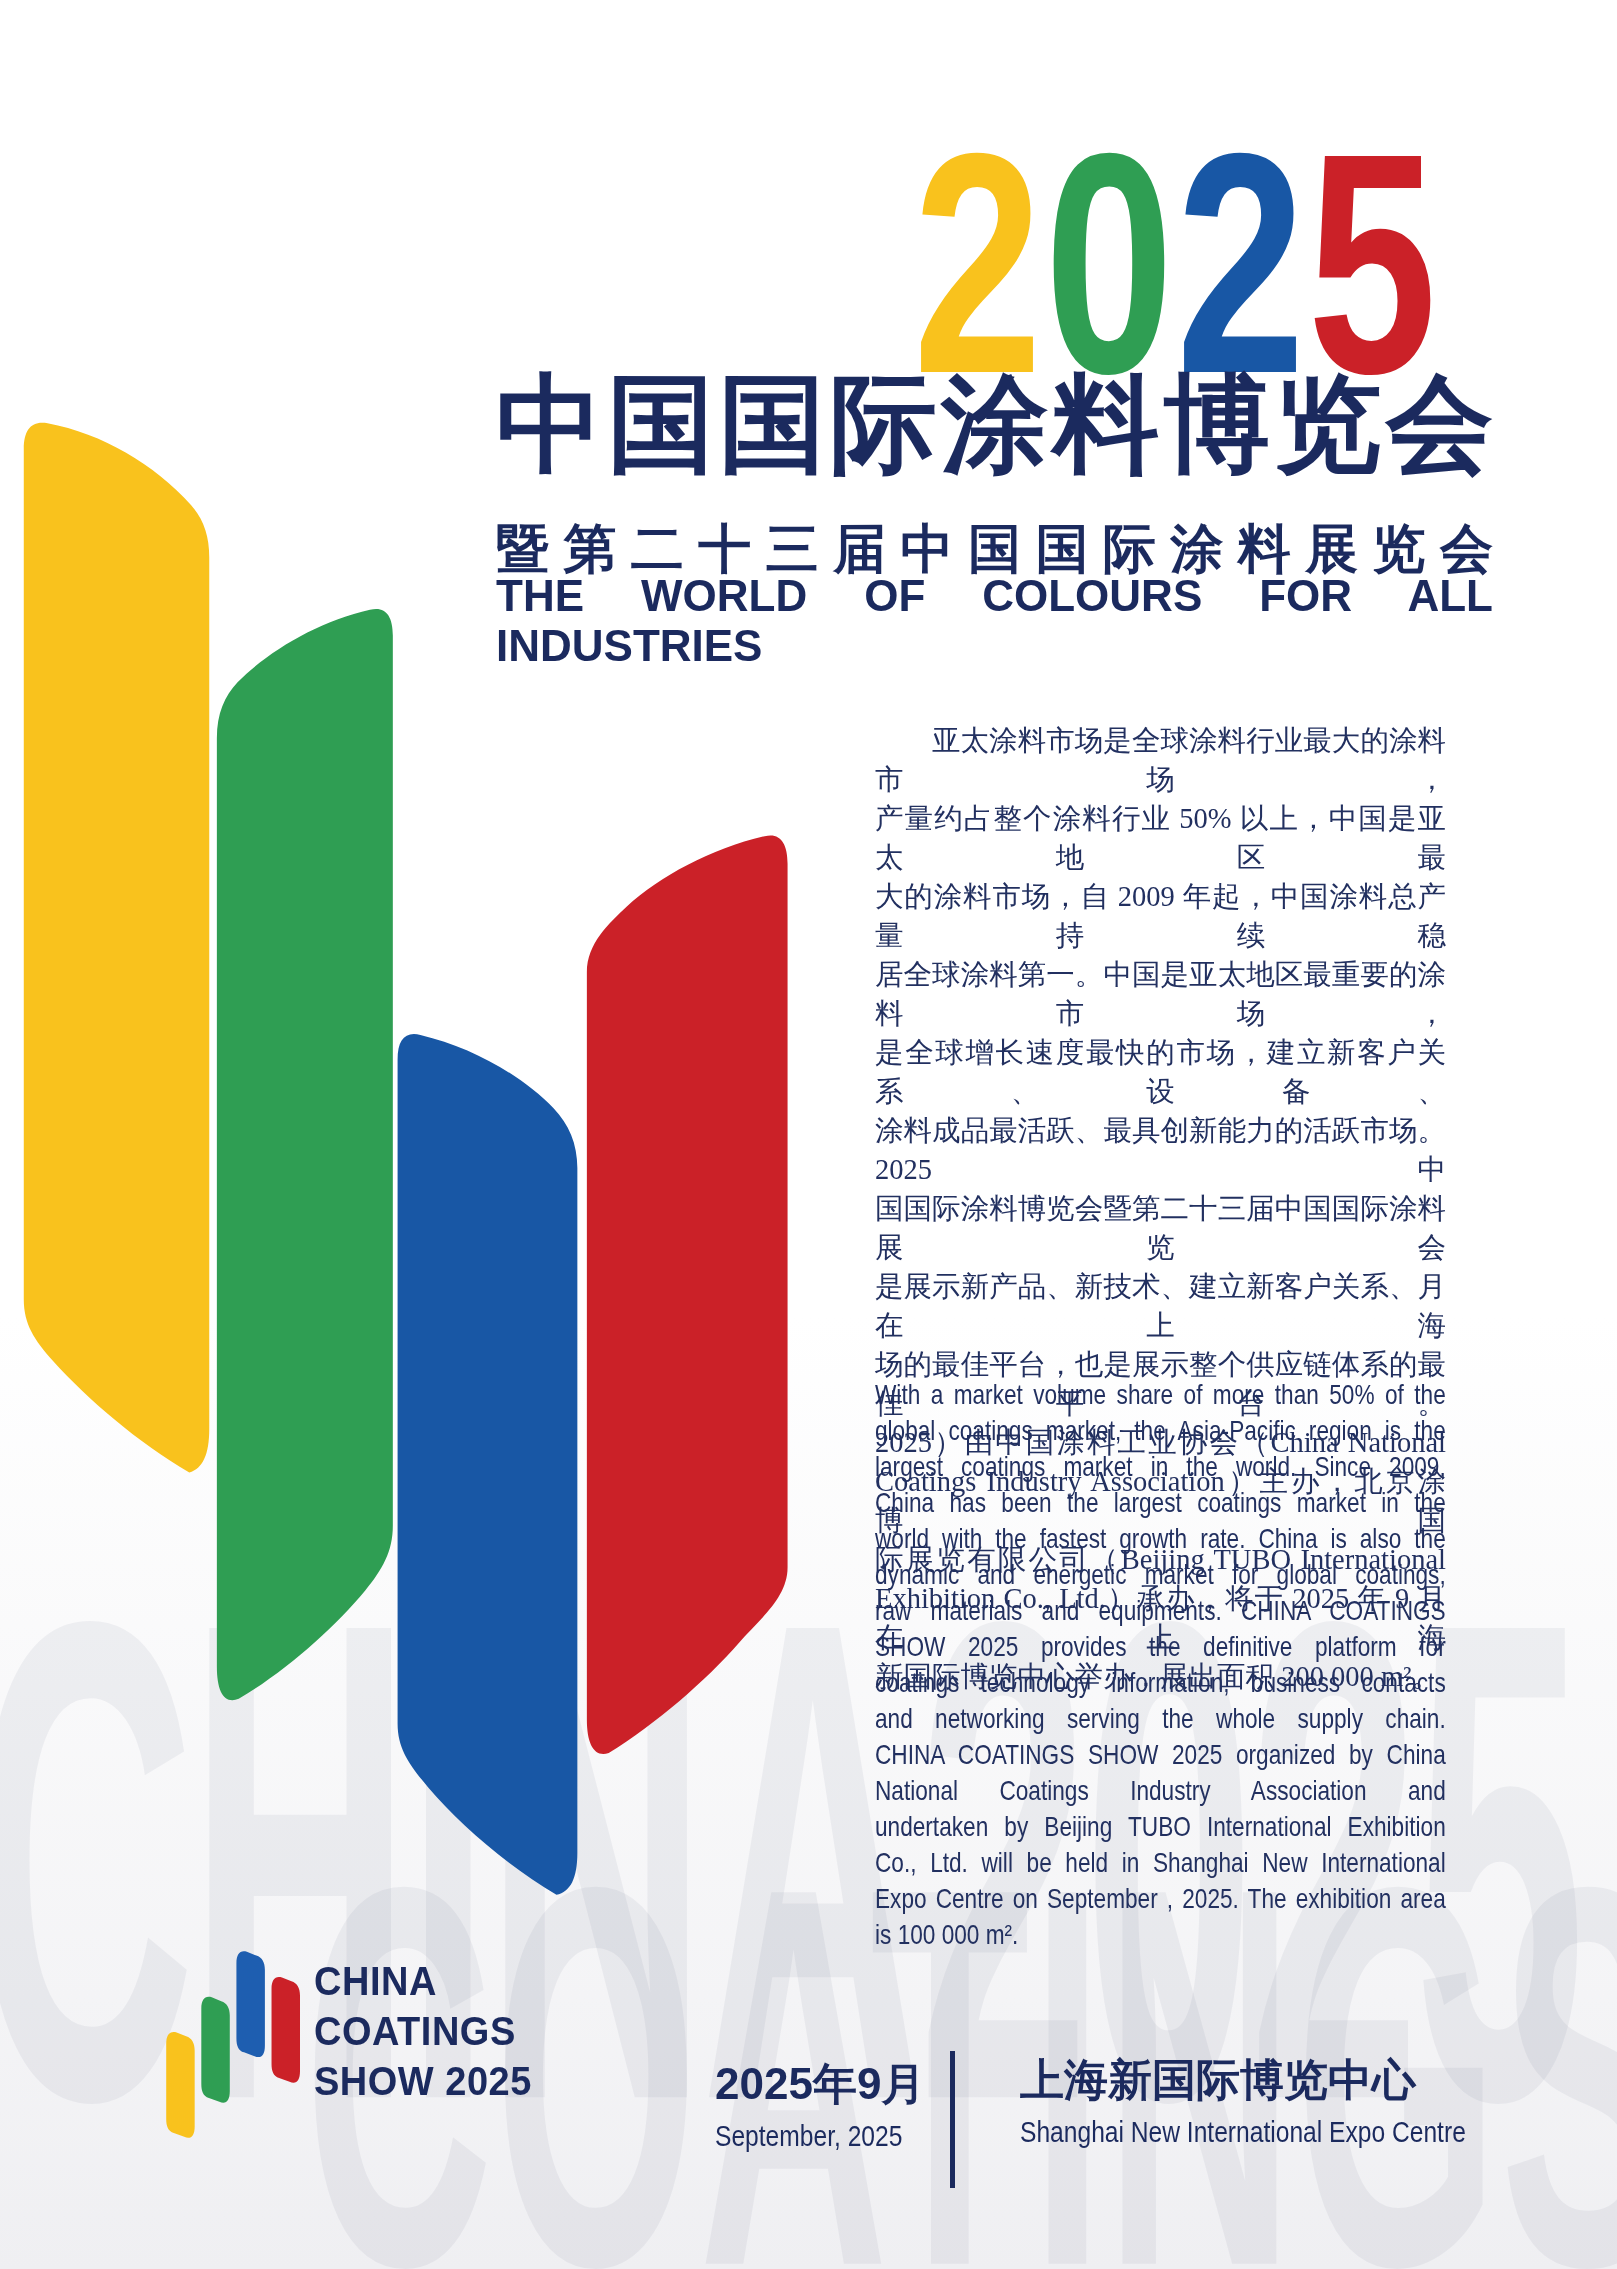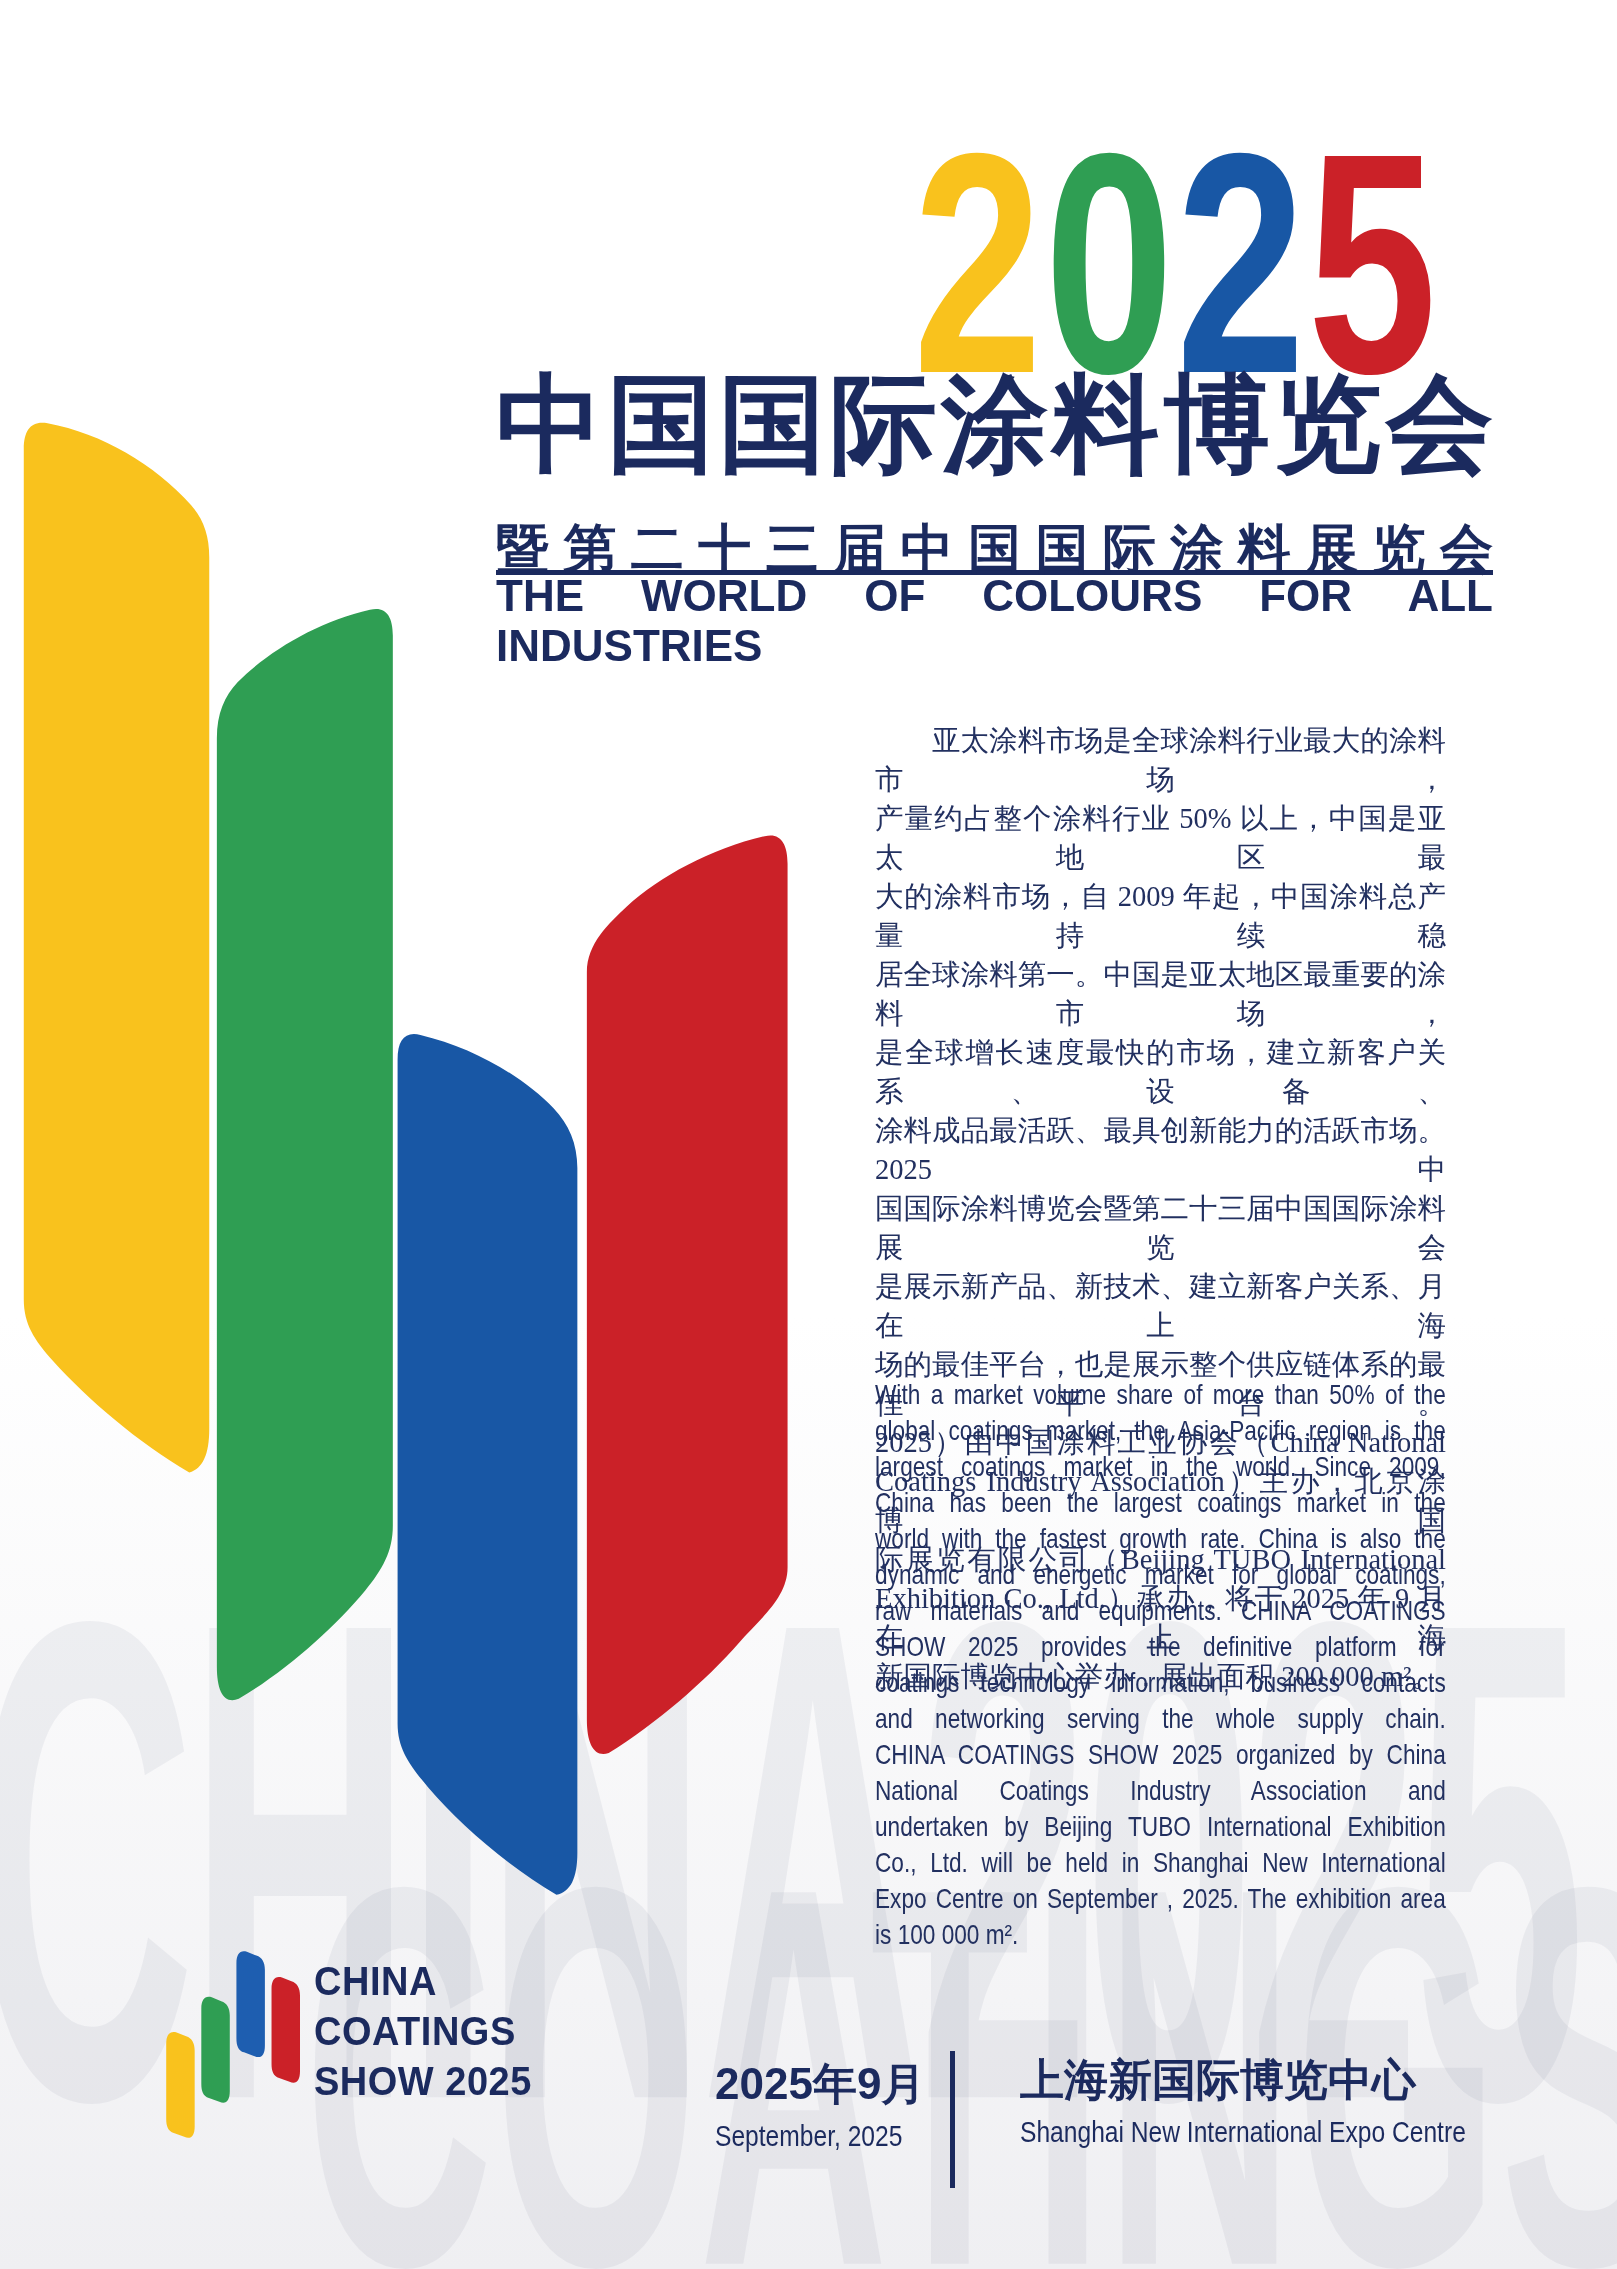--- a/index.html
+++ b/index.html
@@ -88,21 +88,21 @@
   </svg>
 
   <div class="year">
     <span style="color:#F9C21D">2</span>
     <span style="color:#2F9E53">0</span>
     <span style="color:#1857A5">2</span>
     <span style="color:#CB2128">5</span>
   </div>
 
   <div class="titleblock jline t-main" style="position: absolute; top: 363px;">中国国际涂料博览会</div>
-  <div class="titleblock jline t-sub" style="position: absolute; top: 514px; text-decoration: underline;">暨第二十三届中国国际涂料展览会</div>
+  <div class="titleblock jline t-sub" style="position: absolute; top: 514px;">暨第二十三届中国国际涂料展览会</div>
   <div class="titleblock jline t-eng" style="position: absolute; top: 571px;">THE WORLD OF COLOURS FOR ALL INDUSTRIES</div>
 
   <div class="para para-cn">
 
   <div class="line">亚太涂料市场是全球涂料行业最大的涂料市场，</div>
       <div class="line">产量约占整个涂料行业 50% 以上，中国是亚太地区最</div>
       <div class="line">大的涂料市场，自 2009 年起，中国涂料总产量持续稳</div>
       <div class="line">居全球涂料第一。中国是亚太地区最重要的涂料市场，</div>
       <div class="line">是全球增长速度最快的市场，建立新客户关系、设备、</div>
       <div class="line">涂料成品最活跃、最具创新能力的活跃市场。2025 中</div>

